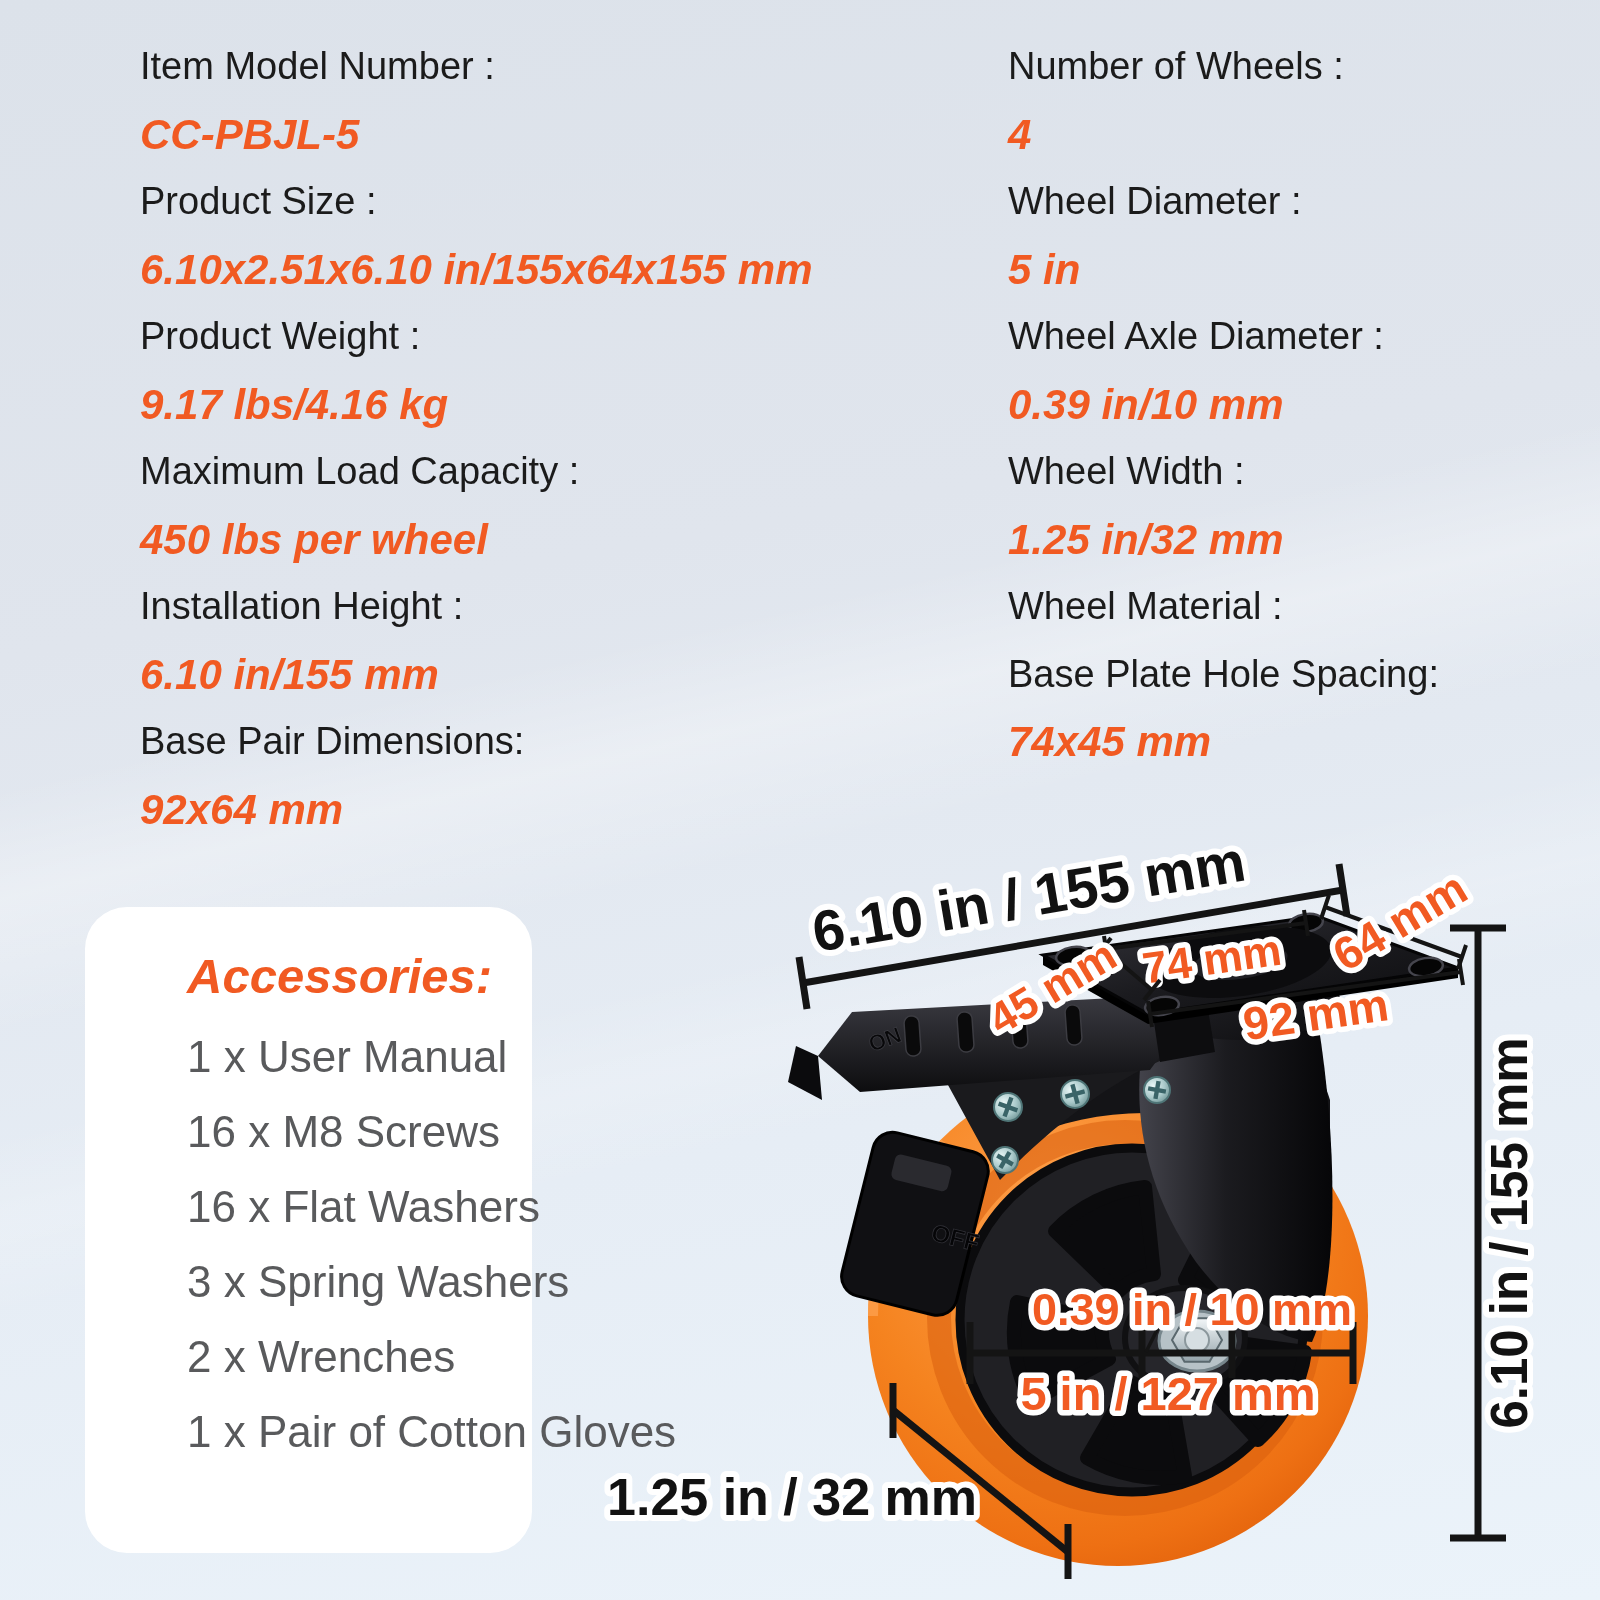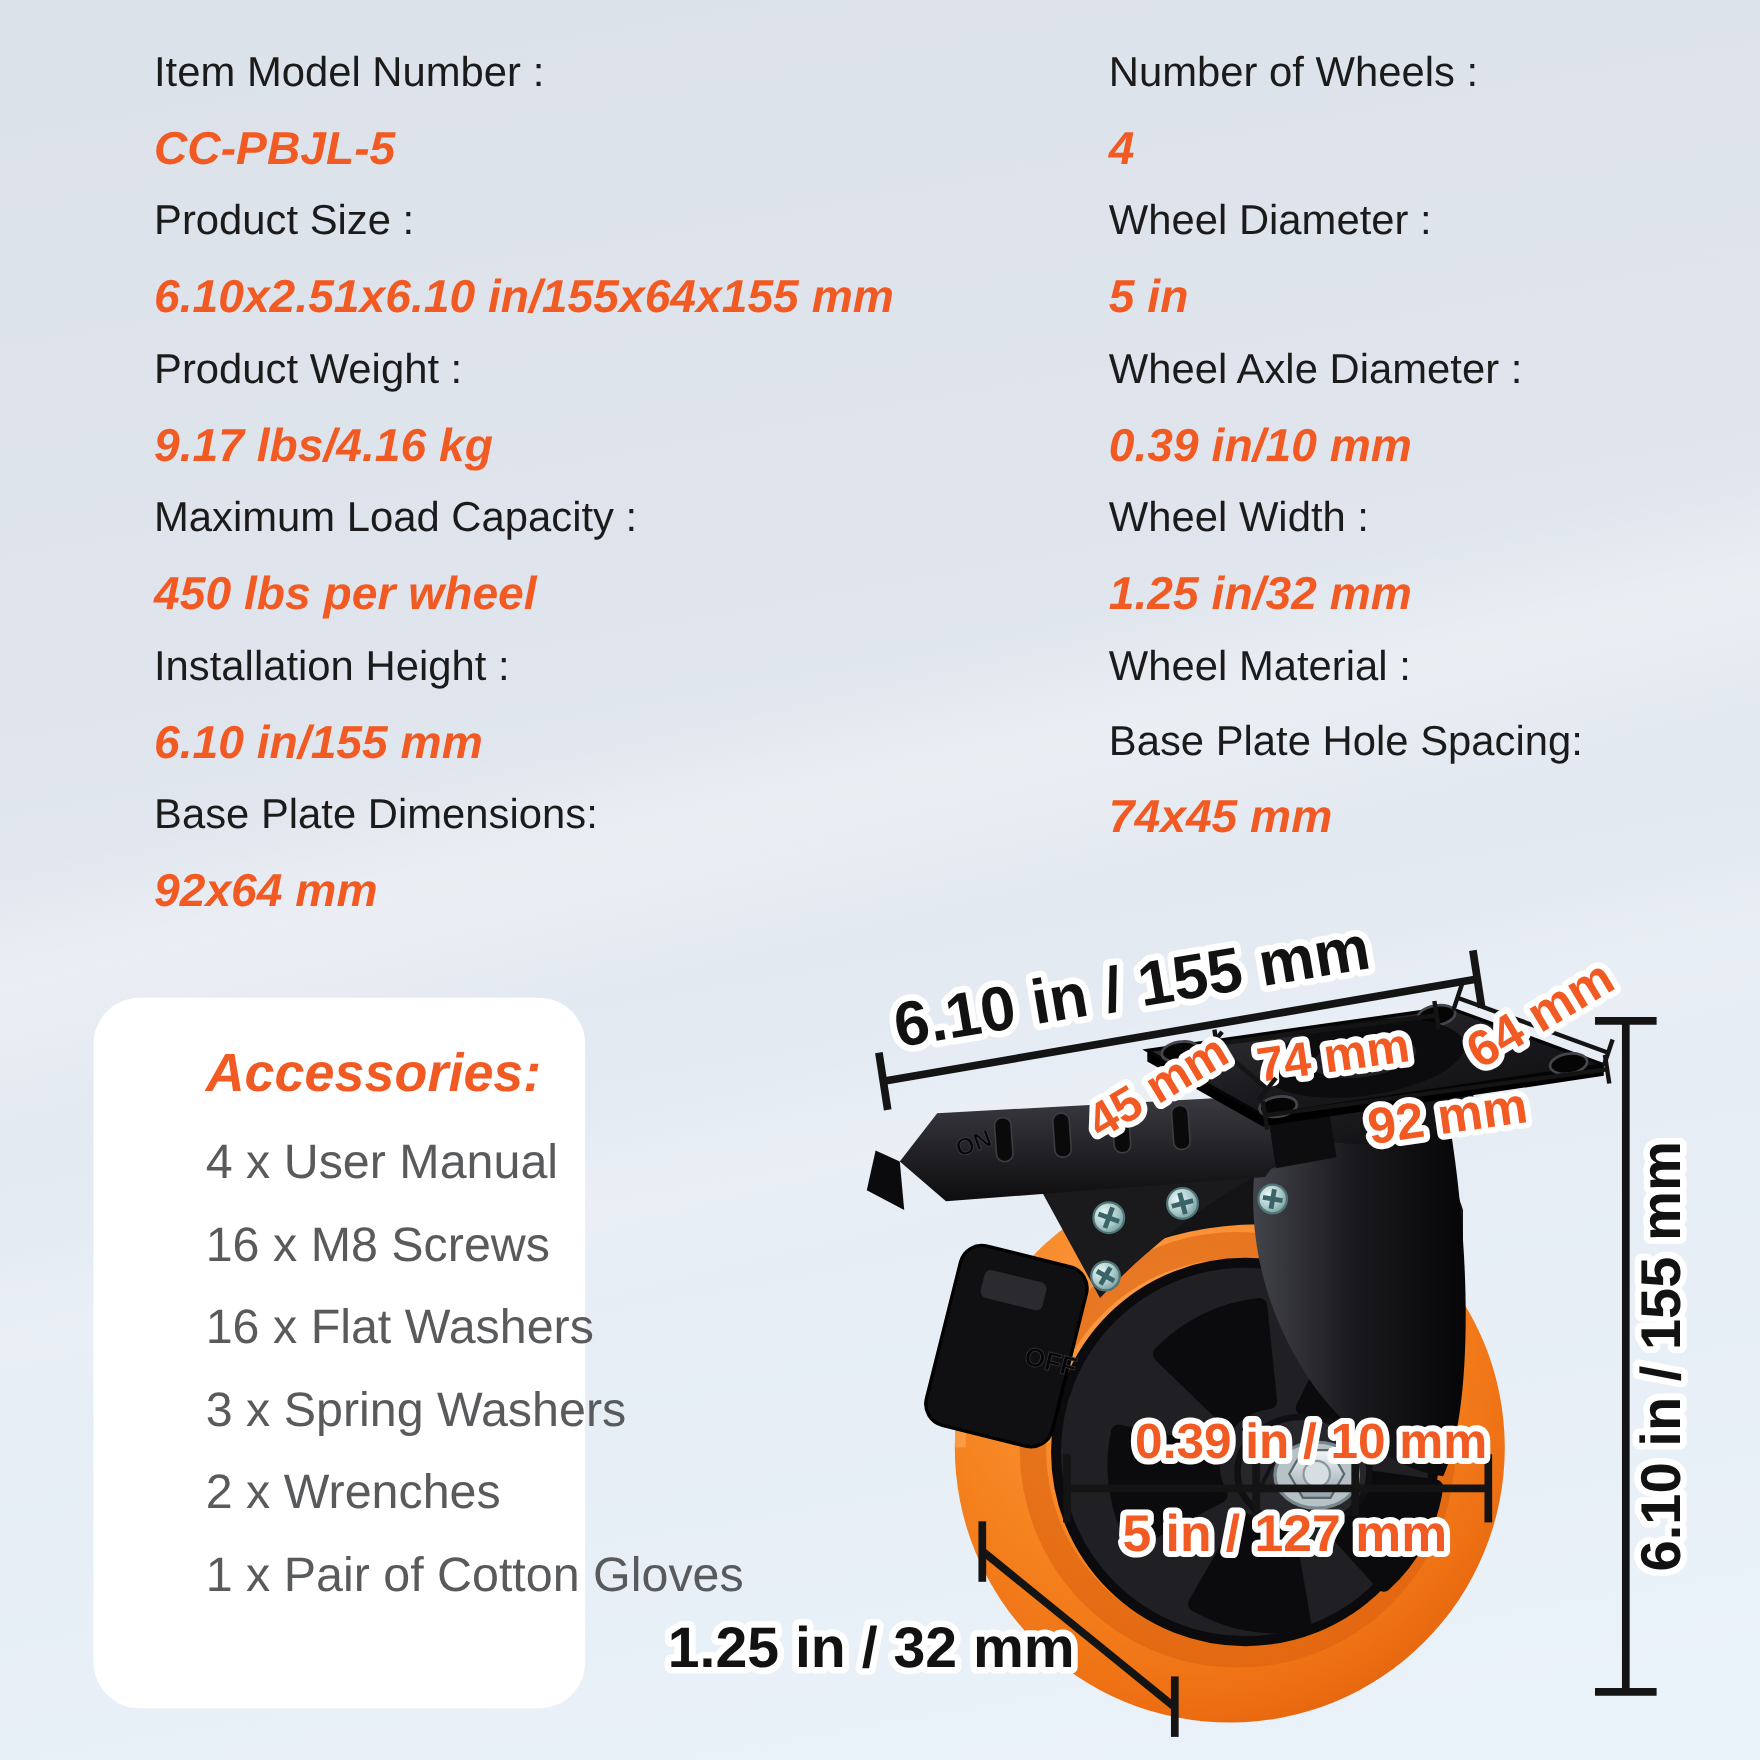--- a/index.html
+++ b/index.html
@@ -38,41 +38,41 @@
     <div class="spec-label">Item Model Number :</div>
     <div class="spec-value">CC-PBJL-5</div>
     <div class="spec-label">Product Size :</div>
     <div class="spec-value">6.10x2.51x6.10 in/155x64x155 mm</div>
     <div class="spec-label">Product Weight :</div>
     <div class="spec-value">9.17 lbs/4.16 kg</div>
     <div class="spec-label">Maximum Load Capacity :</div>
     <div class="spec-value">450 lbs per wheel</div>
     <div class="spec-label">Installation Height :</div>
     <div class="spec-value">6.10 in/155 mm</div>
-    <div class="spec-label">Base Plate Dimensions:</div>
+    <div class="spec-label">Base Pair Dimensions:</div>
     <div class="spec-value">92x64 mm</div>
   </div>
 
   <div class="spec-col col-right">
     <div class="spec-label">Number of Wheels :</div>
     <div class="spec-value">4</div>
     <div class="spec-label">Wheel Diameter :</div>
     <div class="spec-value">5 in</div>
     <div class="spec-label">Wheel Axle Diameter :</div>
     <div class="spec-value">0.39 in/10 mm</div>
     <div class="spec-label">Wheel Width :</div>
     <div class="spec-value">1.25 in/32 mm</div>
     <div class="spec-label">Wheel Material :</div>
     <div class="spec-label">Base Plate Hole Spacing:</div>
     <div class="spec-value">74x45 mm</div>
   </div>
 
   <div class="acc-box">
     <div class="acc-title">Accessories:</div>
-    <div class="acc-item">4 x User Manual</div>
+    <div class="acc-item">1 x User Manual</div>
     <div class="acc-item">16 x M8 Screws</div>
     <div class="acc-item">16 x Flat Washers</div>
     <div class="acc-item">3 x Spring Washers</div>
     <div class="acc-item">2 x Wrenches</div>
     <div class="acc-item">1 x Pair of Cotton Gloves</div>
   </div>
 
   <svg class="diagram" viewBox="0 0 1600 1600">
     <defs>
       <radialGradient id="gTread" cx="40%" cy="32%" r="78%">

